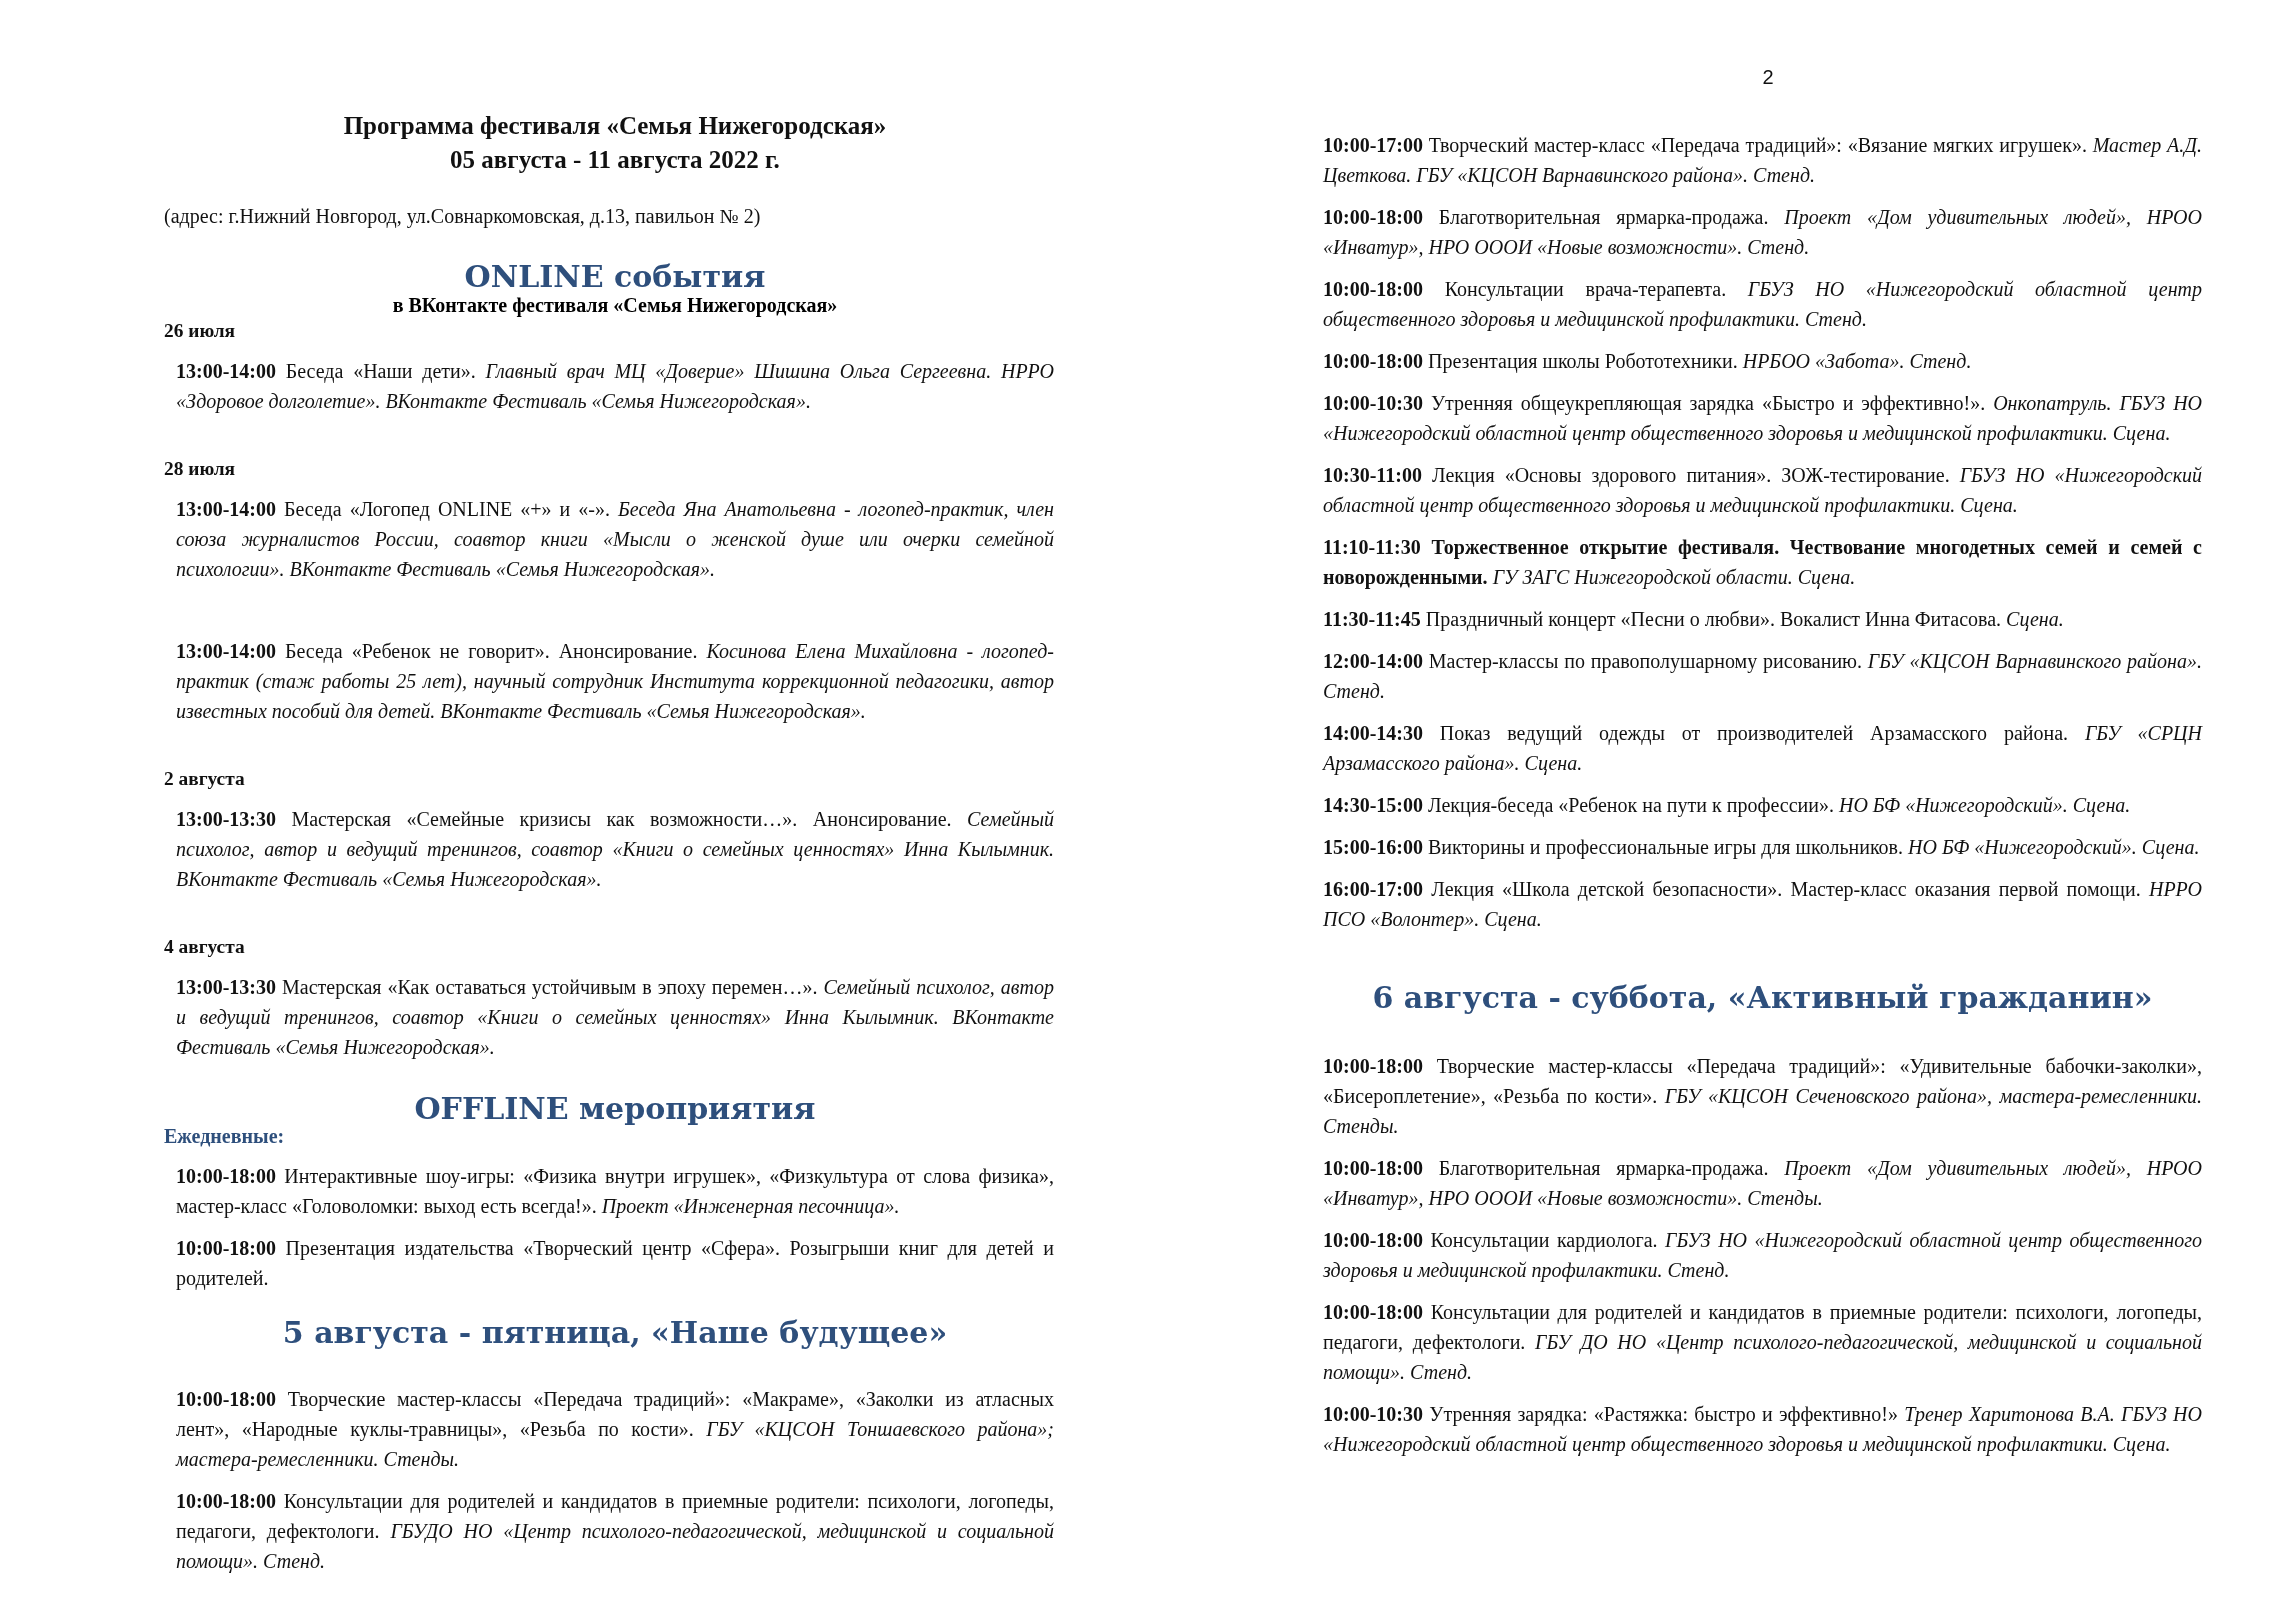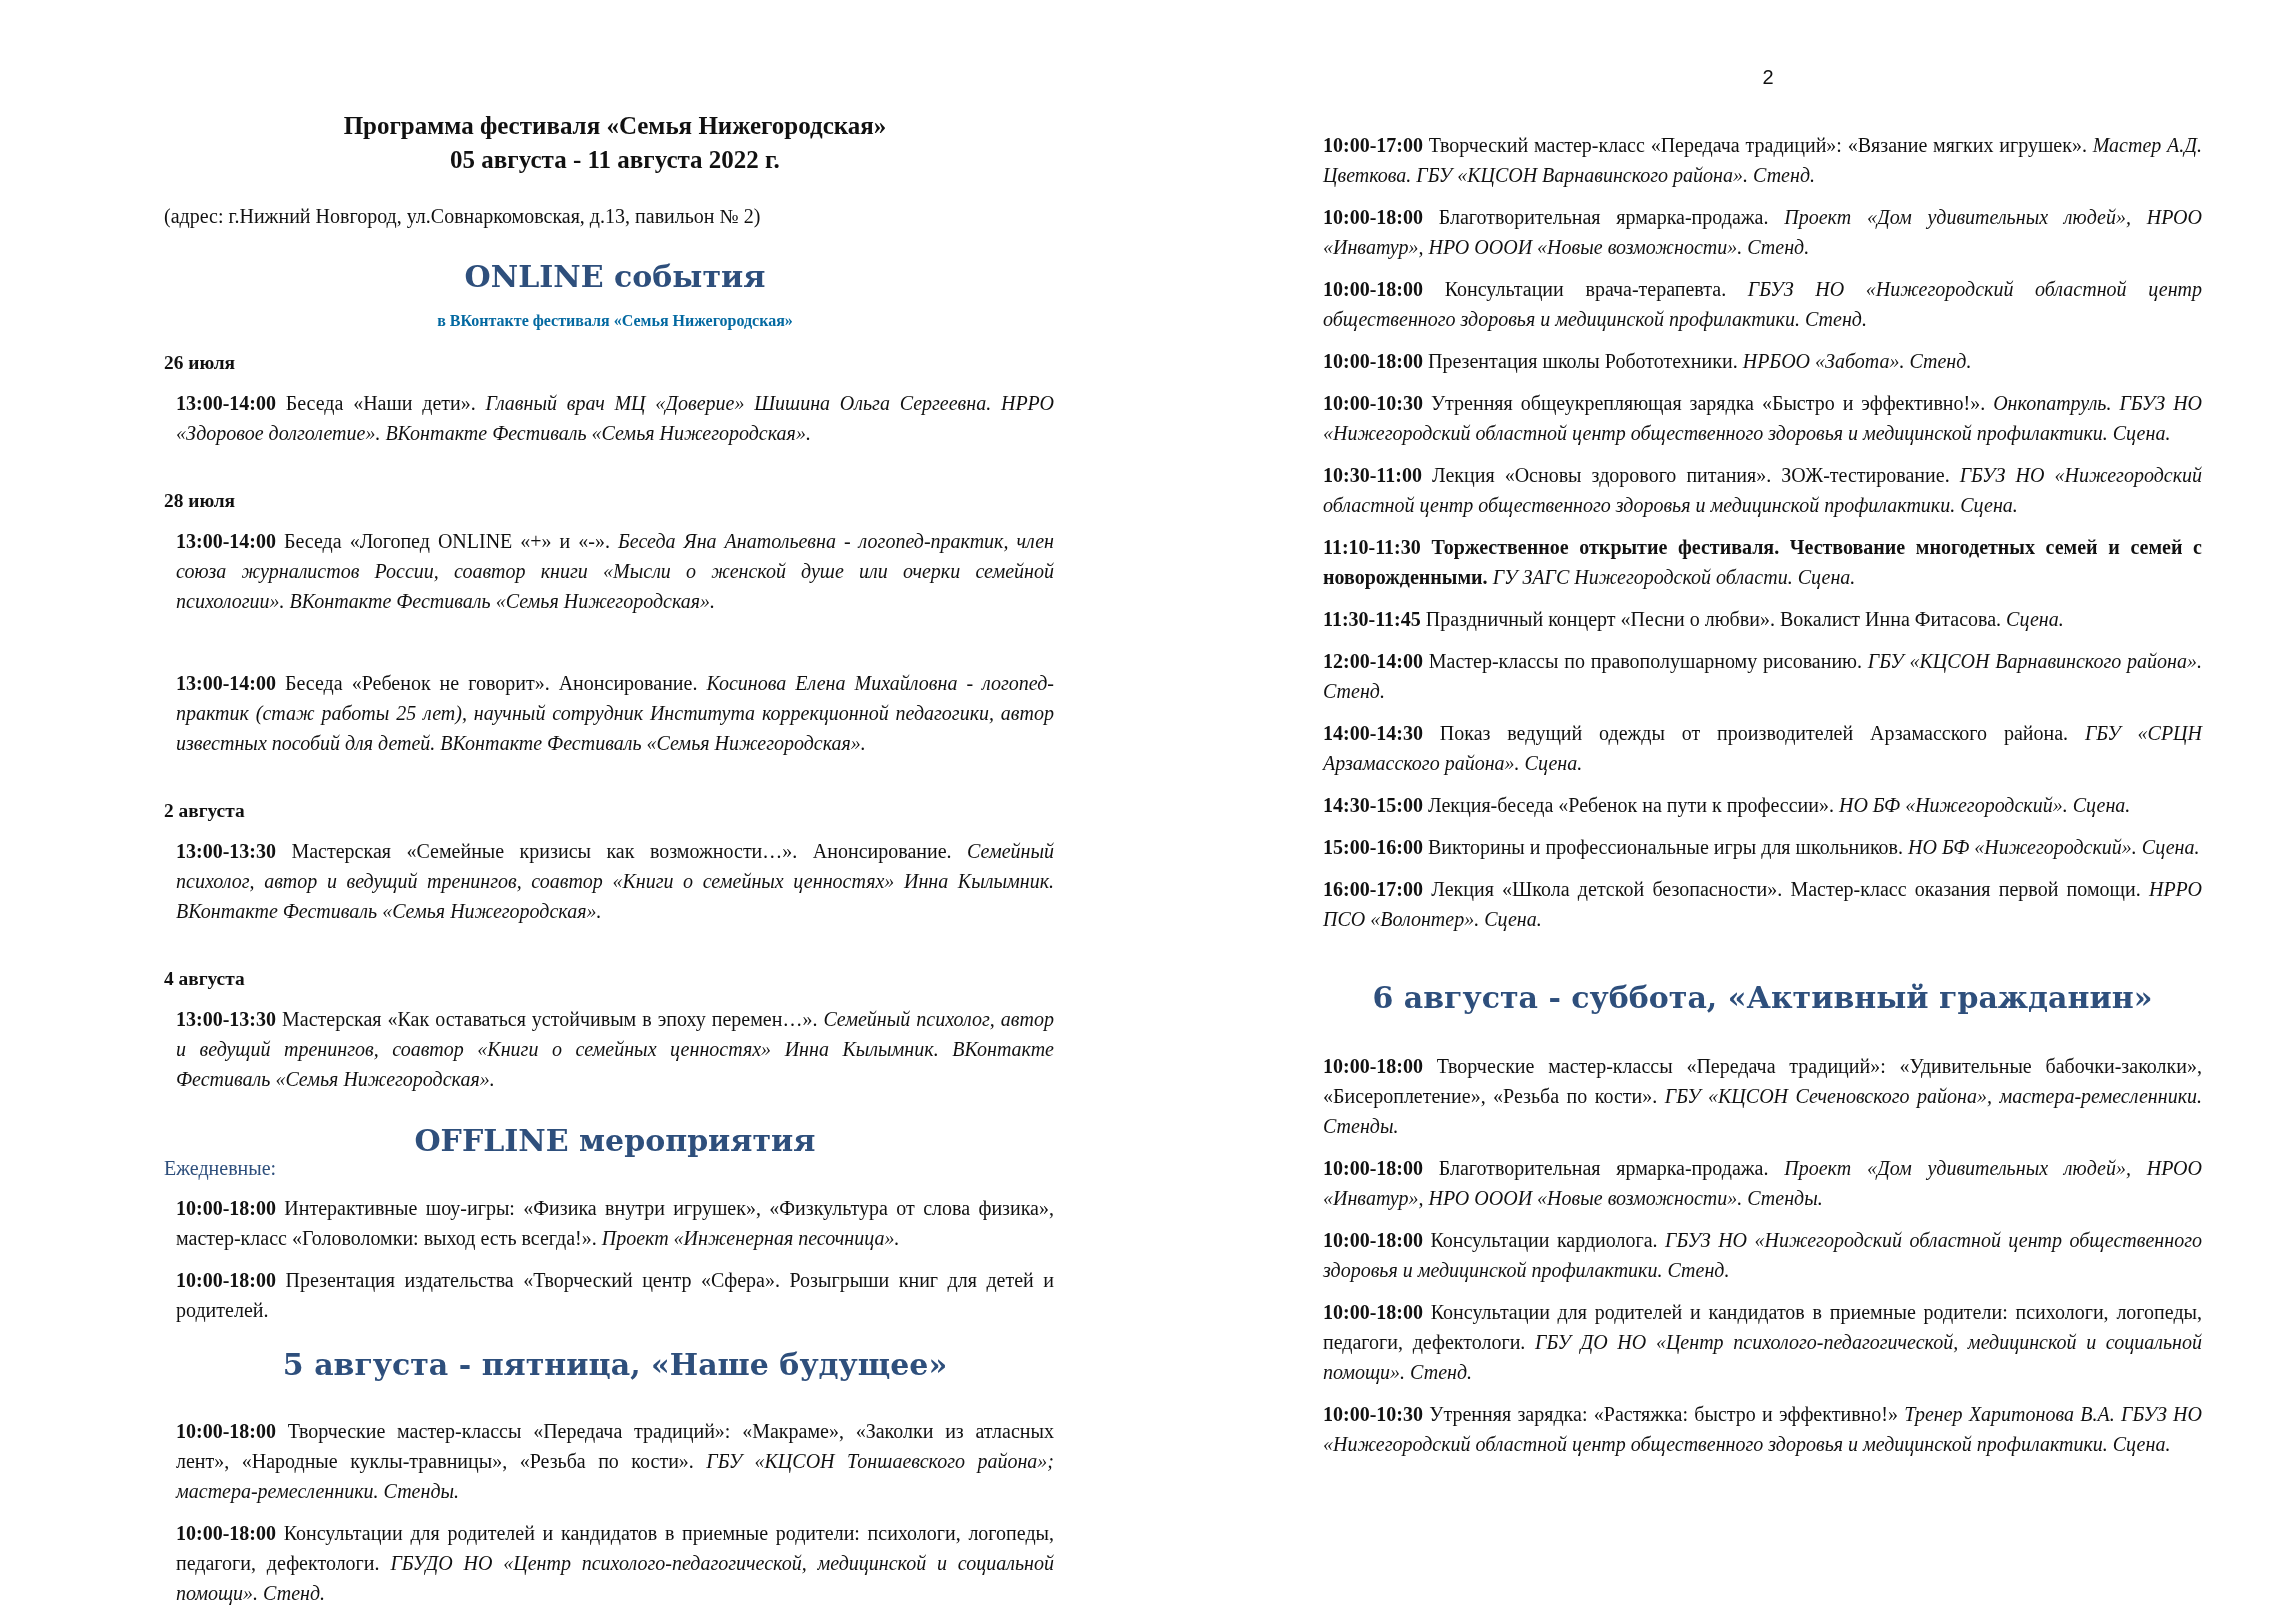--- a/index.html
+++ b/index.html
@@ -8,22 +8,22 @@
   .page-num { position:absolute; left:1754px; top:66px; width:28px; text-align:center;
               font-size:20px; font-family:"Liberation Sans", sans-serif; }
   .col { position:absolute; top:0; }
   .col-left { left:164px; width:902px; top:109px; }
   .col-right { left:1311px; width:903px; top:118px; }
   .doc-title { text-align:center; font-weight:bold; font-size:25px; line-height:34px; margin:0; }
   .venue { margin-top:26px; font-size:20px; line-height:26px; }
   .venue b { font-weight:bold; }
   .sec-head { text-align:center; color:#2e4f7c; font-weight:bold; font-family:"DejaVu Serif", serif;
               font-size:30px; line-height:29.5px; margin:0; }
-  .sec-sub { text-align:center; color:#0369a1; font-weight:bold; font-size:16px; line-height:26px; margin:16px; }
-  .sub-label { color:#2e4f7c; font-weight:normal; font-size:20px; line-height:26px; }
+  .sec-sub { text-align:center; color:#000000; font-weight:bold; font-size:20px; line-height:26px; margin:0; }
+  .sub-label { color:#2e4f7c; font-weight:bold; font-size:20px; line-height:26px; }
   .day { font-weight:bold; font-size:19.4px; line-height:26px; margin:0; }
   .entry { font-size:20px; line-height:30px; text-align:justify; margin:12px; }
   .entry .t { font-weight:bold; }
   .entry .org { font-style:italic; }
   .entry .bold { font-weight:bold; }
   .gap-m { height:28px; }
 </style>
 </head>
 <body>
 

